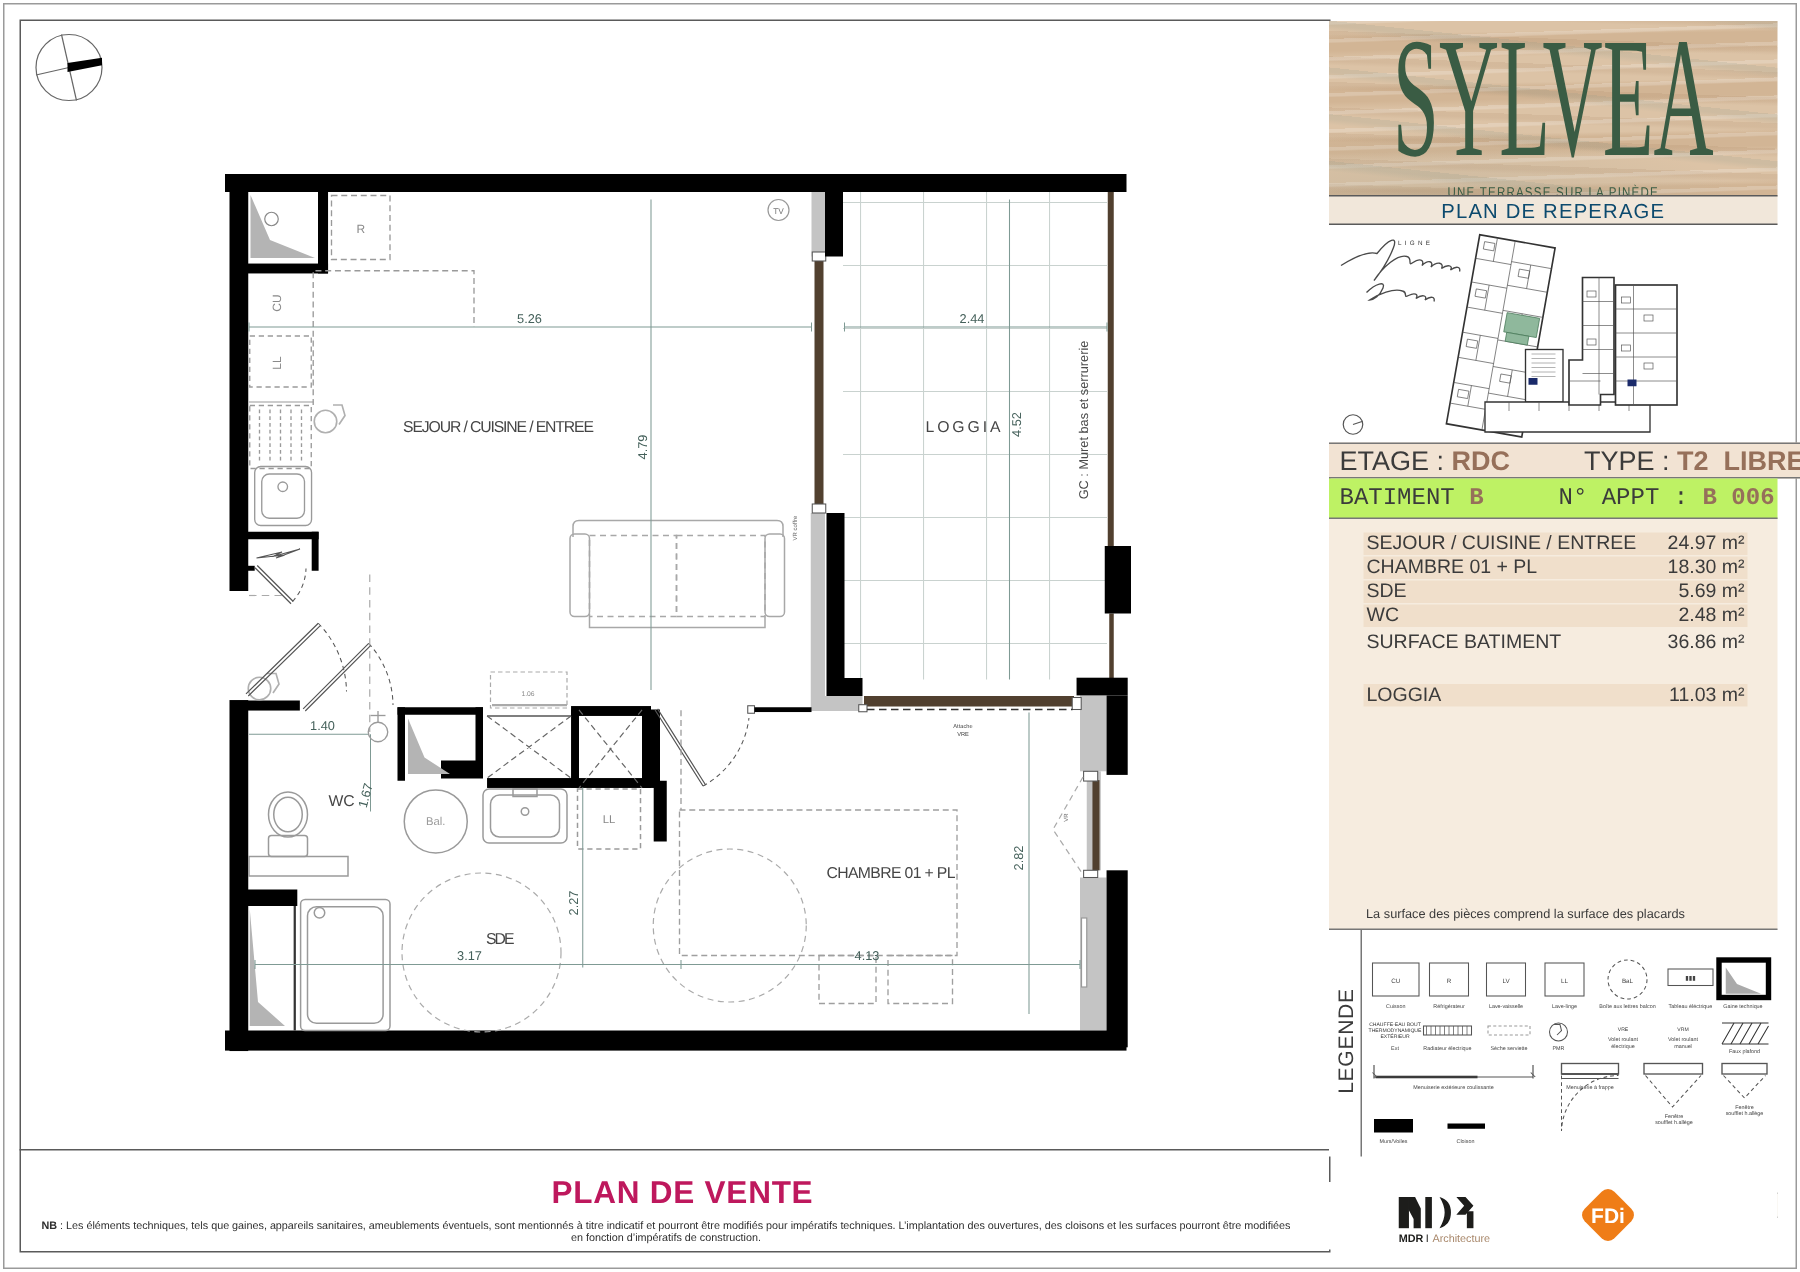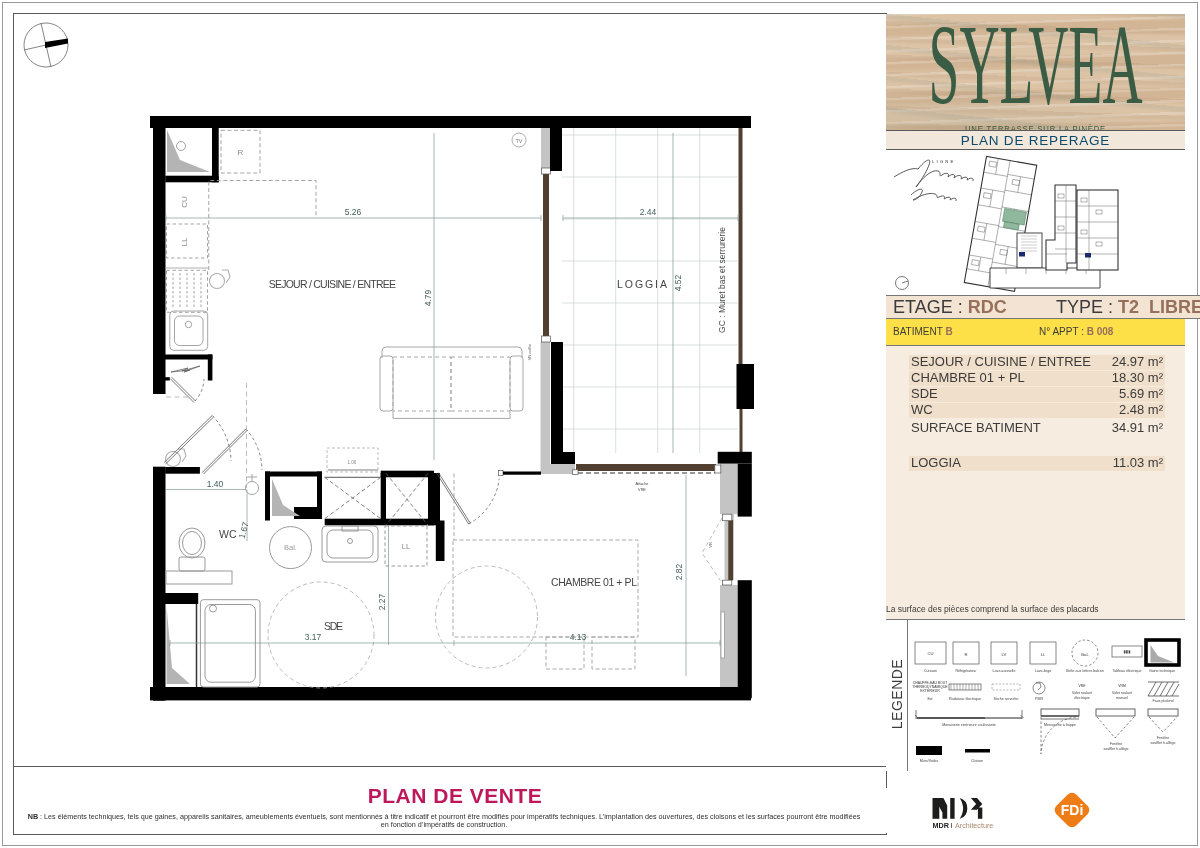--- a/index.html
+++ b/index.html
@@ -18,29 +18,29 @@
       repeating-linear-gradient(178deg, rgba(255,255,255,0.20) 0 2px, rgba(255,255,255,0) 3px 12px),
       repeating-linear-gradient(182deg, rgba(155,115,80,0.12) 0 3px, rgba(155,115,80,0) 6px 17px),
       repeating-linear-gradient(179deg, #dcc3a6 0 9px, #d2b595 12px 20px, #dcc3a6 26px 34px);}
   .band{background:#f1e7da;border-top:1px solid #5a5a5a;border-bottom:1px solid #5a5a5a;box-sizing:border-box;}
   #repband{left:886px;top:130px;width:299px;height:20px;text-align:center;
     font-size:13.5px;letter-spacing:0.8px;color:#0c4a6e;line-height:19px;}
   #repzone{left:886px;top:150px;width:299px;height:146px;background:#fff;}
   #etage{left:886px;top:295px;width:323px;height:24px;background:#f2e3d3;
     border-top:1px solid #777;border-bottom:1px solid #777;box-sizing:border-box;
     font-size:18px;color:#3b3b3b;line-height:23px;}
-  #batiment{left:886px;top:319px;width:299px;height:27px;background:#fde047;
-    font-size:10px;color:#3b3b3b;line-height:26px;border-bottom:1px solid #777;box-sizing:border-box;}
+  #batiment{left:886px;top:319px;width:299px;height:27px;background:#bef264;
+    font-size:16px;color:#3b3b3b;line-height:26px;border-bottom:1px solid #777;box-sizing:border-box;font-family:Liberation Mono, monospace;}
   .brown{color:#96705a;font-weight:bold;}
   #table{left:886px;top:346px;width:299px;height:274px;background:#f6ecdf;border-bottom:1px solid #777;box-sizing:border-box;}
   .trow{position:absolute;left:23px;width:256px;height:14.5px;background:#f0dfcb;
     font-size:13px;color:#3b3b3b;line-height:14.5px;}
   .tlab{position:absolute;left:2px;}
   .tval{position:absolute;right:2px;}
-  #tnote{position:absolute;left:0;bottom:5px;width:262px;text-align:left;font-size:8.5px;color:#3b3b3b;}
+  #tnote{position:absolute;left:0;bottom:5px;width:262px;text-align:center;font-size:8.5px;color:#3b3b3b;}
   #legend{left:886px;top:620px;width:299px;height:151px;background:#fff;}
   #legcol{position:absolute;left:0;top:0;width:22px;height:151px;border-right:1px solid #777;box-sizing:border-box;}
   #legtxt{position:absolute;left:-39px;top:66px;width:100px;transform:rotate(-90deg);
     text-align:center;font-size:14px;letter-spacing:0.5px;color:#3b3b3b;}
   #edband{left:886px;top:795px;width:299px;height:17px;background:#ece1d2;
     border-top:1px solid #5a5a5a;border-bottom:1px solid #5a5a5a;box-sizing:border-box;
     font-size:11px;color:#3b3b3b;}
   #edmid{position:absolute;left:106px;top:0;width:143px;height:16px;border-left:1px solid #5a5a5a;
     border-right:1px solid #5a5a5a;text-align:center;line-height:16px;}
   #edright{position:absolute;left:249px;top:0;width:50px;height:16px;text-align:right;line-height:16px;font-size:10.5px;}
@@ -401,42 +401,42 @@
   <rect x="133" y="102" width="6" height="4.5" fill="#1a2a6a"></rect>
   <rect x="199" y="103" width="6" height="4.5" fill="#1a2a6a"></rect>
 </svg>
 </div>
 <div class="abs" id="etage">
     <span style="position:absolute;left:7px">ETAGE : <span class="brown">RDC</span></span>
     <span style="position:absolute;left:170px">TYPE : <span class="brown">T2&nbsp; LIBRE</span></span>
   </div>
 <div class="abs" id="batiment">
     <span style="position:absolute;left:7px">BATIMENT <span class="brown">B</span></span>
-    <span style="position:absolute;left:153px">N° APPT : <span class="brown">B 008</span></span>
+    <span style="position:absolute;left:153px">N° APPT : <span class="brown">B 006</span></span>
   </div>
 <div class="abs" id="table">
   <div class="trow" style="top:9px">
       <span class="tlab">SEJOUR / CUISINE / ENTREE</span>
       <span class="tval">24.97 m²</span>
     </div>
   <div class="trow" style="top:25px">
       <span class="tlab">CHAMBRE 01 + PL</span>
       <span class="tval">18.30 m²</span>
     </div>
   <div class="trow" style="top:41px">
       <span class="tlab">SDE</span>
       <span class="tval">5.69 m²</span>
     </div>
   <div class="trow" style="top:57px">
       <span class="tlab">WC</span>
       <span class="tval">2.48 m²</span>
     </div>
   <div class="trow" style="top:75px;background:transparent">
       <span class="tlab">SURFACE BATIMENT</span>
-      <span class="tval">34.91 m²</span>
+      <span class="tval">36.86 m²</span>
     </div>
   <div class="trow" style="top:110px">
       <span class="tlab">LOGGIA</span>
       <span class="tval">11.03 m²</span>
     </div>
   <div id="tnote">La surface des pièces comprend la surface des placards</div>
 </div>
 <div class="abs" id="legend">
   <div id="legcol">
       <div id="legtxt">LEGENDE</div>

